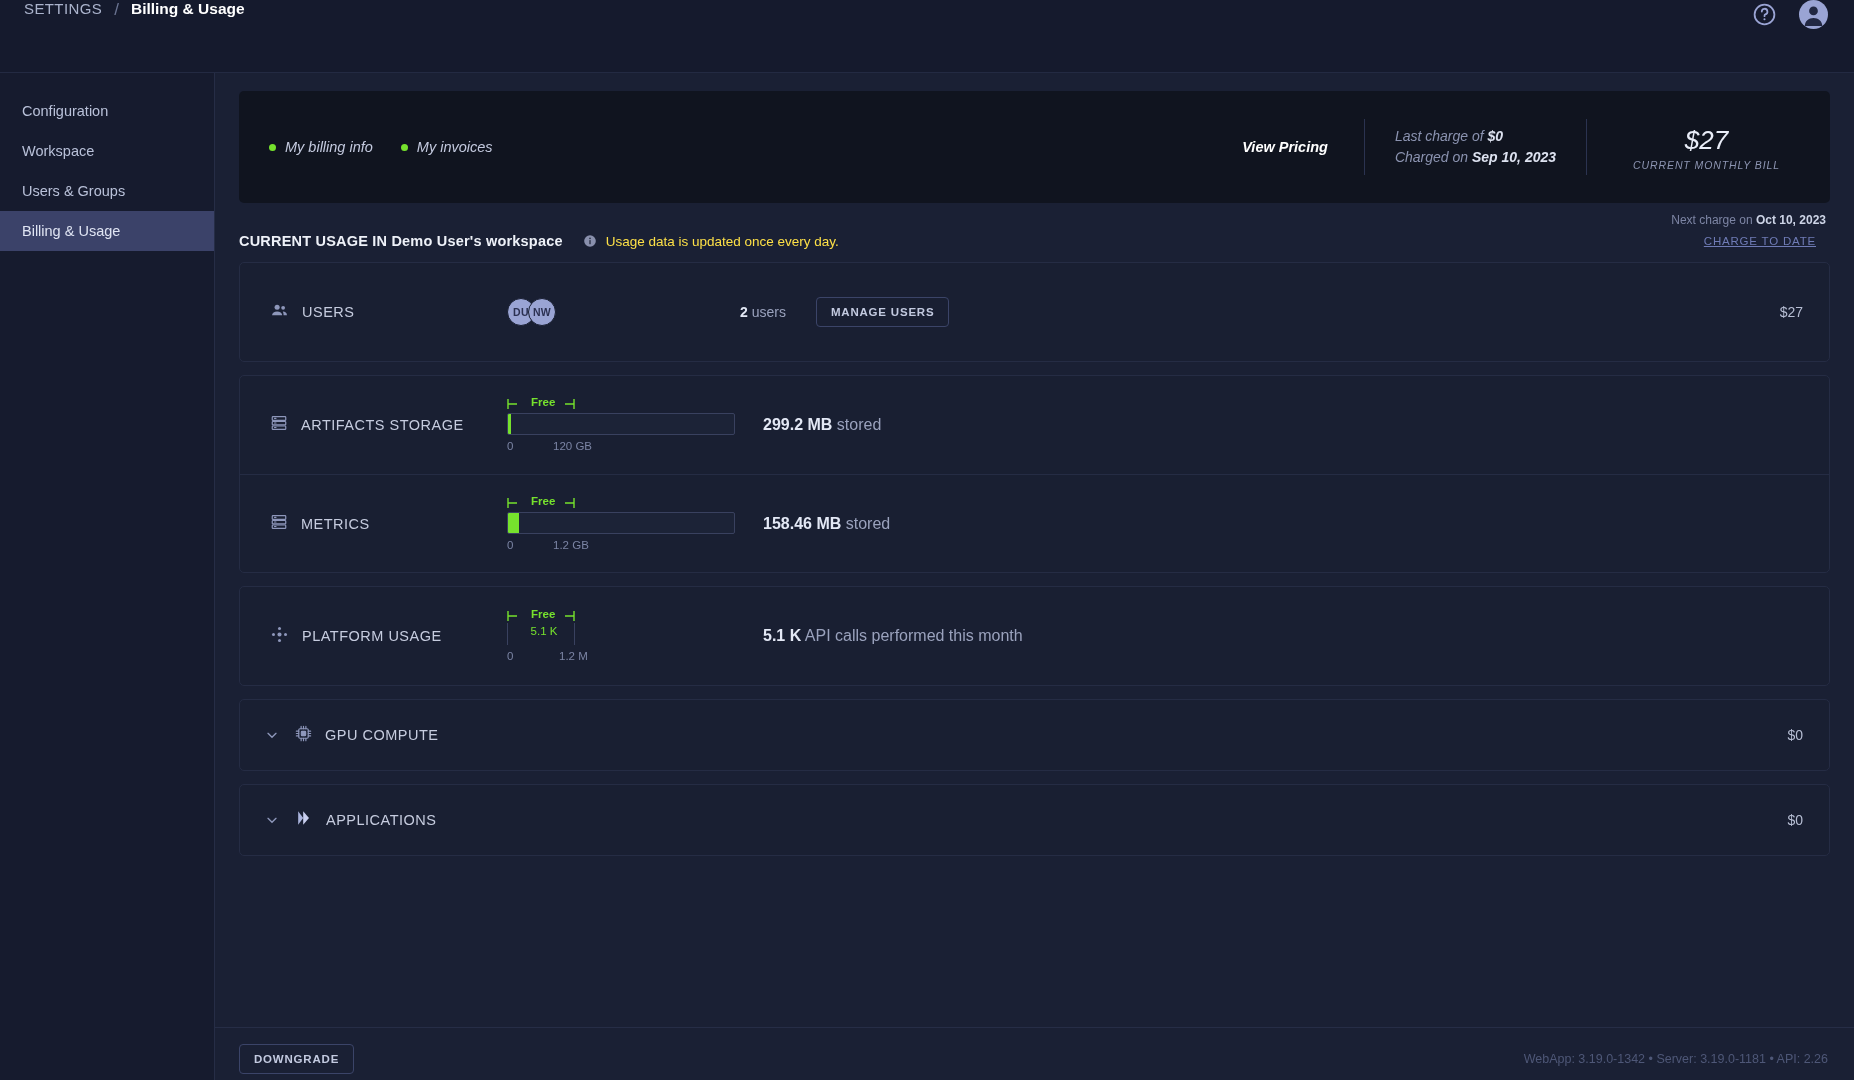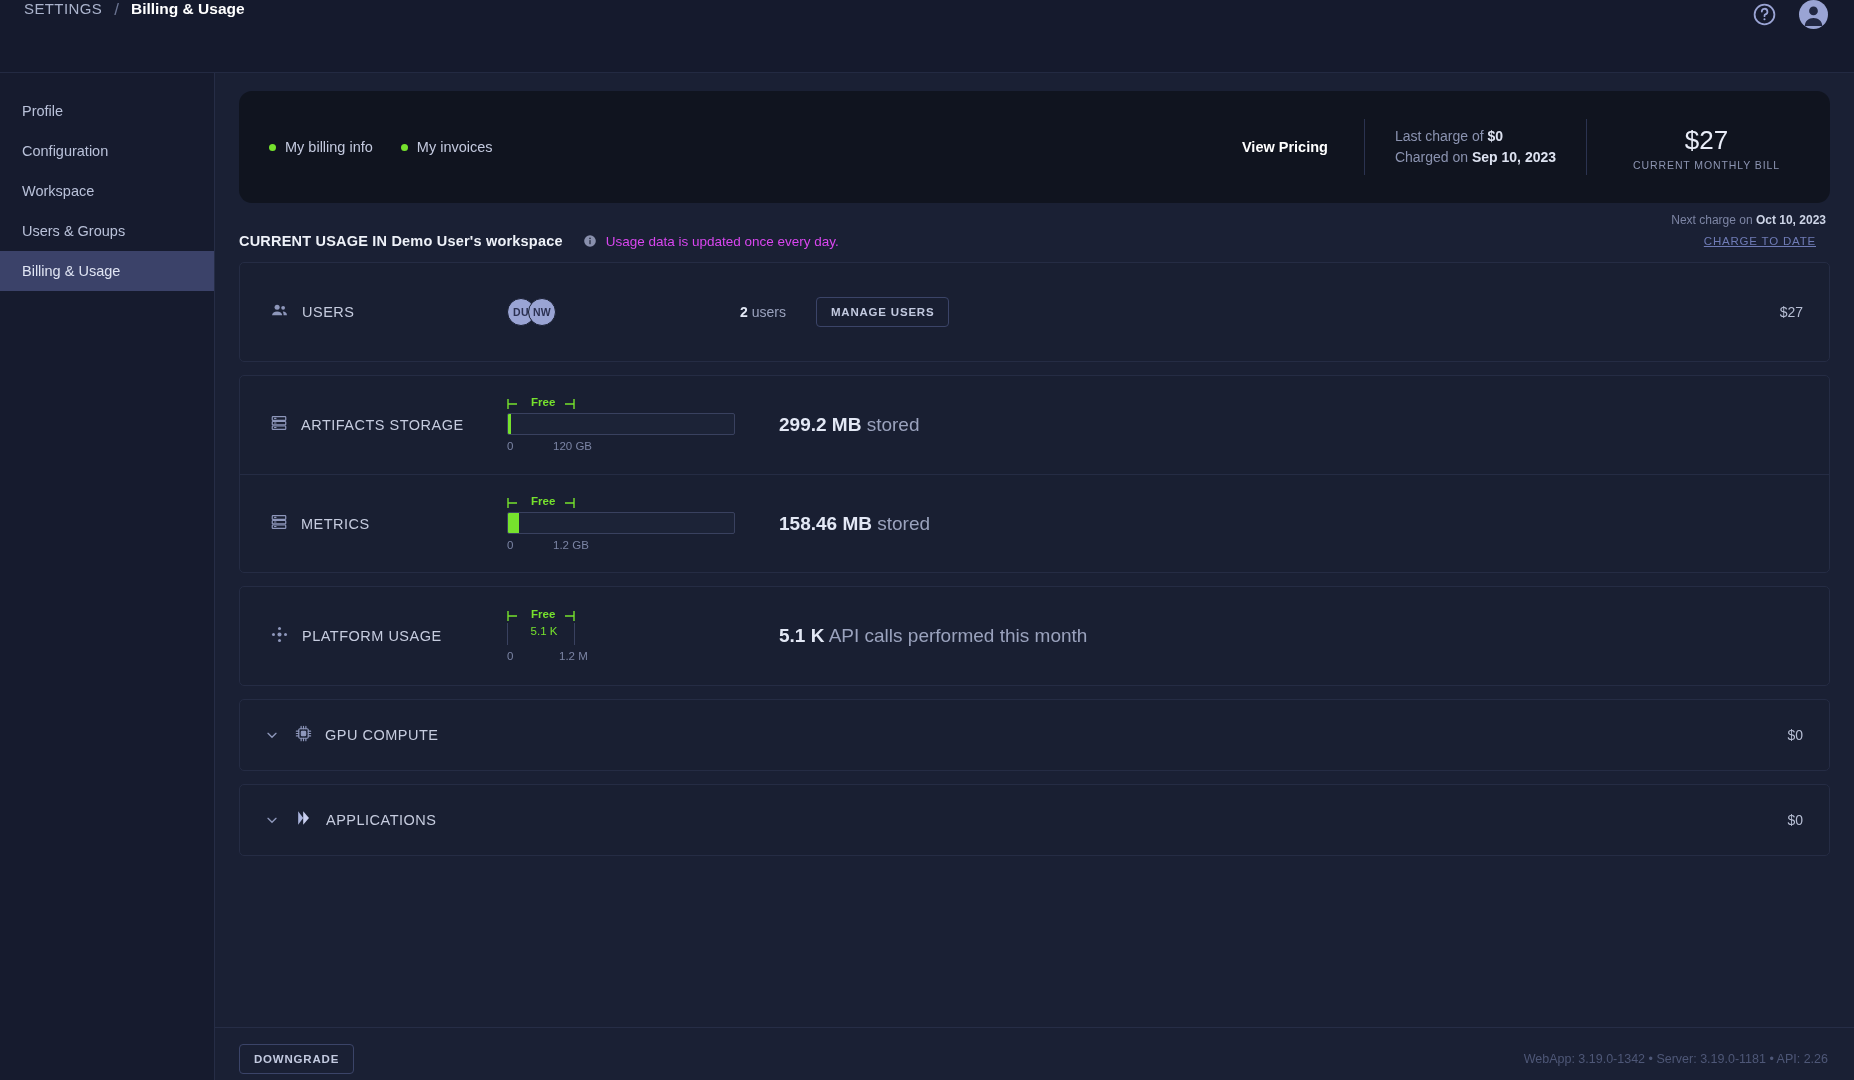--- a/index.html
+++ b/index.html
@@ -40,45 +40,46 @@
     cursor: pointer;
   }
   .nav-item.active { background: #3b4269; color: #dfe4f3; }
 
   .content { flex: 1; display: flex; flex-direction: column; background: #1a2034; }
   .scrollarea { flex: 1; padding: 18px 24px 0 24px; }
 
   
   .banner {
     background: #10141f;
-    border-radius: 13px;
+    border-radius: 5px;
     height: 112px;
     display: flex; align-items: center;
     padding: 0 26px 0 30px;
+    font-style: italic;
   }
   .tablinks { display: flex; gap: 28px; align-items: center; }
   .tablink { display: flex; align-items: center; gap: 9px; font-size: 14.5px; color: #c3c9de; cursor: pointer; }
   .dot { width: 7px; height: 7px; border-radius: 50%; background: #76e22d; }
   .banner-right { margin-left: auto; display: flex; align-items: center; height: 70px; }
   .view-pricing { font-size: 14.5px; color: #ffffff; font-weight: bold; padding-right: 36px; cursor: pointer; }
   .vdiv { width: 1px; height: 56px; background: #2b3350; }
   .charge-block { padding: 0 30px; font-size: 14px; line-height: 21px; color: #8b93b0; }
   .charge-block b { color: #dde2f0; font-weight: bold; }
   .bill-block { padding-left: 46px; padding-right: 24px; text-align: center; }
   .bill-amount { font-size: 26px; color: #e9edf8; line-height: 32px; }
   .bill-label { font-size: 10.5px; color: #8d95b2; letter-spacing: .9px; margin-top: 3px; }
 
   .next-charge { text-align: right; font-size: 12px; color: #7d85a4; padding: 10px 4px 0 0; }
   .next-charge b { color: #cdd4e6; font-weight: bold; }
 
   
   .usage-head { display: flex; align-items: center; margin-top: 6px; }
   .usage-title { font-size: 14.5px; color: #eef1f8; font-weight: bold; letter-spacing: .2px; }
   .info-ico { margin-left: 20px; margin-right: 9px; display: flex; }
-  .usage-note { font-size: 13.5px; color: #d946ef; }
+  .usage-note { font-size: 13.5px; color: #fde047; }
   .charge-to-date { margin-left: auto; font-size: 11.5px; color: #6f7bb5; letter-spacing: .8px; padding-right: 14px; text-decoration: underline; }
 
   
   .card {
     background: #191f32;
     border: 1px solid #252c44;
     border-radius: 5px;
     margin-top: 13px;
   }
   .row {
@@ -115,21 +116,21 @@
     background: #1c2337; position: relative; overflow: hidden;
   }
   .bar-fill { height: 100%; background: #76e22d; }
   .axis { display: flex; font-size: 11.5px; color: #7b84a4; margin-top: 5px; position: relative; height: 14px; }
   .axis .a0 { position: absolute; left: 0; }
   .axis .a1 { position: absolute; left: 46px; }
   .meter-value { font-size: 11.5px; color: #76e22d; text-align: center; width: 68px; padding-left: 6px; }
   .ticks { position: relative; height: 20px; }
   .tick { position: absolute; top: -2px; width: 1px; height: 22px; background: #39415f; }
 
-  .stat { font-size: 19px; color: #9aa2bd; margin-left: 44px; }
+  .stat { font-size: 16px; color: #9aa2bd; margin-left: 28px; }
   .stat b { color: #e3e8f5; font-weight: bold; }
 
   .collapse-row { display: flex; align-items: center; height: 70px; padding: 0 26px 0 24px; }
   .chev { margin-right: 14px; display: flex; cursor: pointer; }
 
   
   .footer {
     height: 63px; border-top: 1px solid #262d46;
     display: flex; align-items: center; padding: 0 26px 0 24px;
     background: #1a2034;
@@ -158,23 +159,20 @@
         <path d="M4.8 21.5c0-4 3.2-6.6 7.2-6.6s7.2 2.6 7.2 6.6z"></path>
       </svg>
     </span>
   </div>
 </div>
 
 <div class="shell">
 
   <nav class="sidebar">
     <div class="nav-item">
-      <span>Profile</span>
-    </div>
-    <div class="nav-item">
       <span>Configuration</span>
     </div>
     <div class="nav-item">
       <span>Workspace</span>
     </div>
     <div class="nav-item">
       <span>Users &amp; Groups</span>
     </div>
     <div class="nav-item active">
       <span>Billing &amp; Usage</span>

